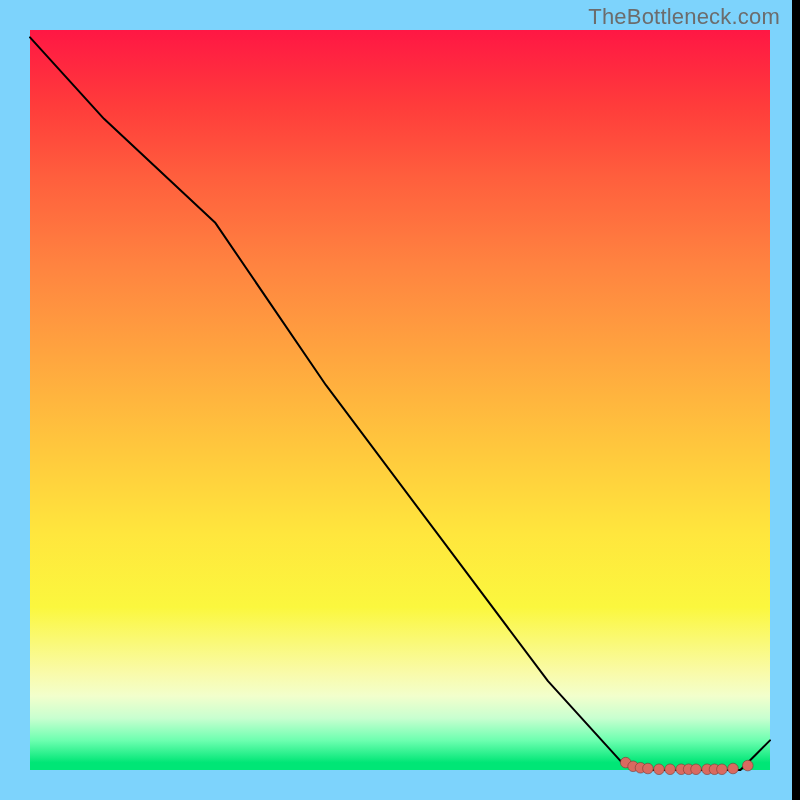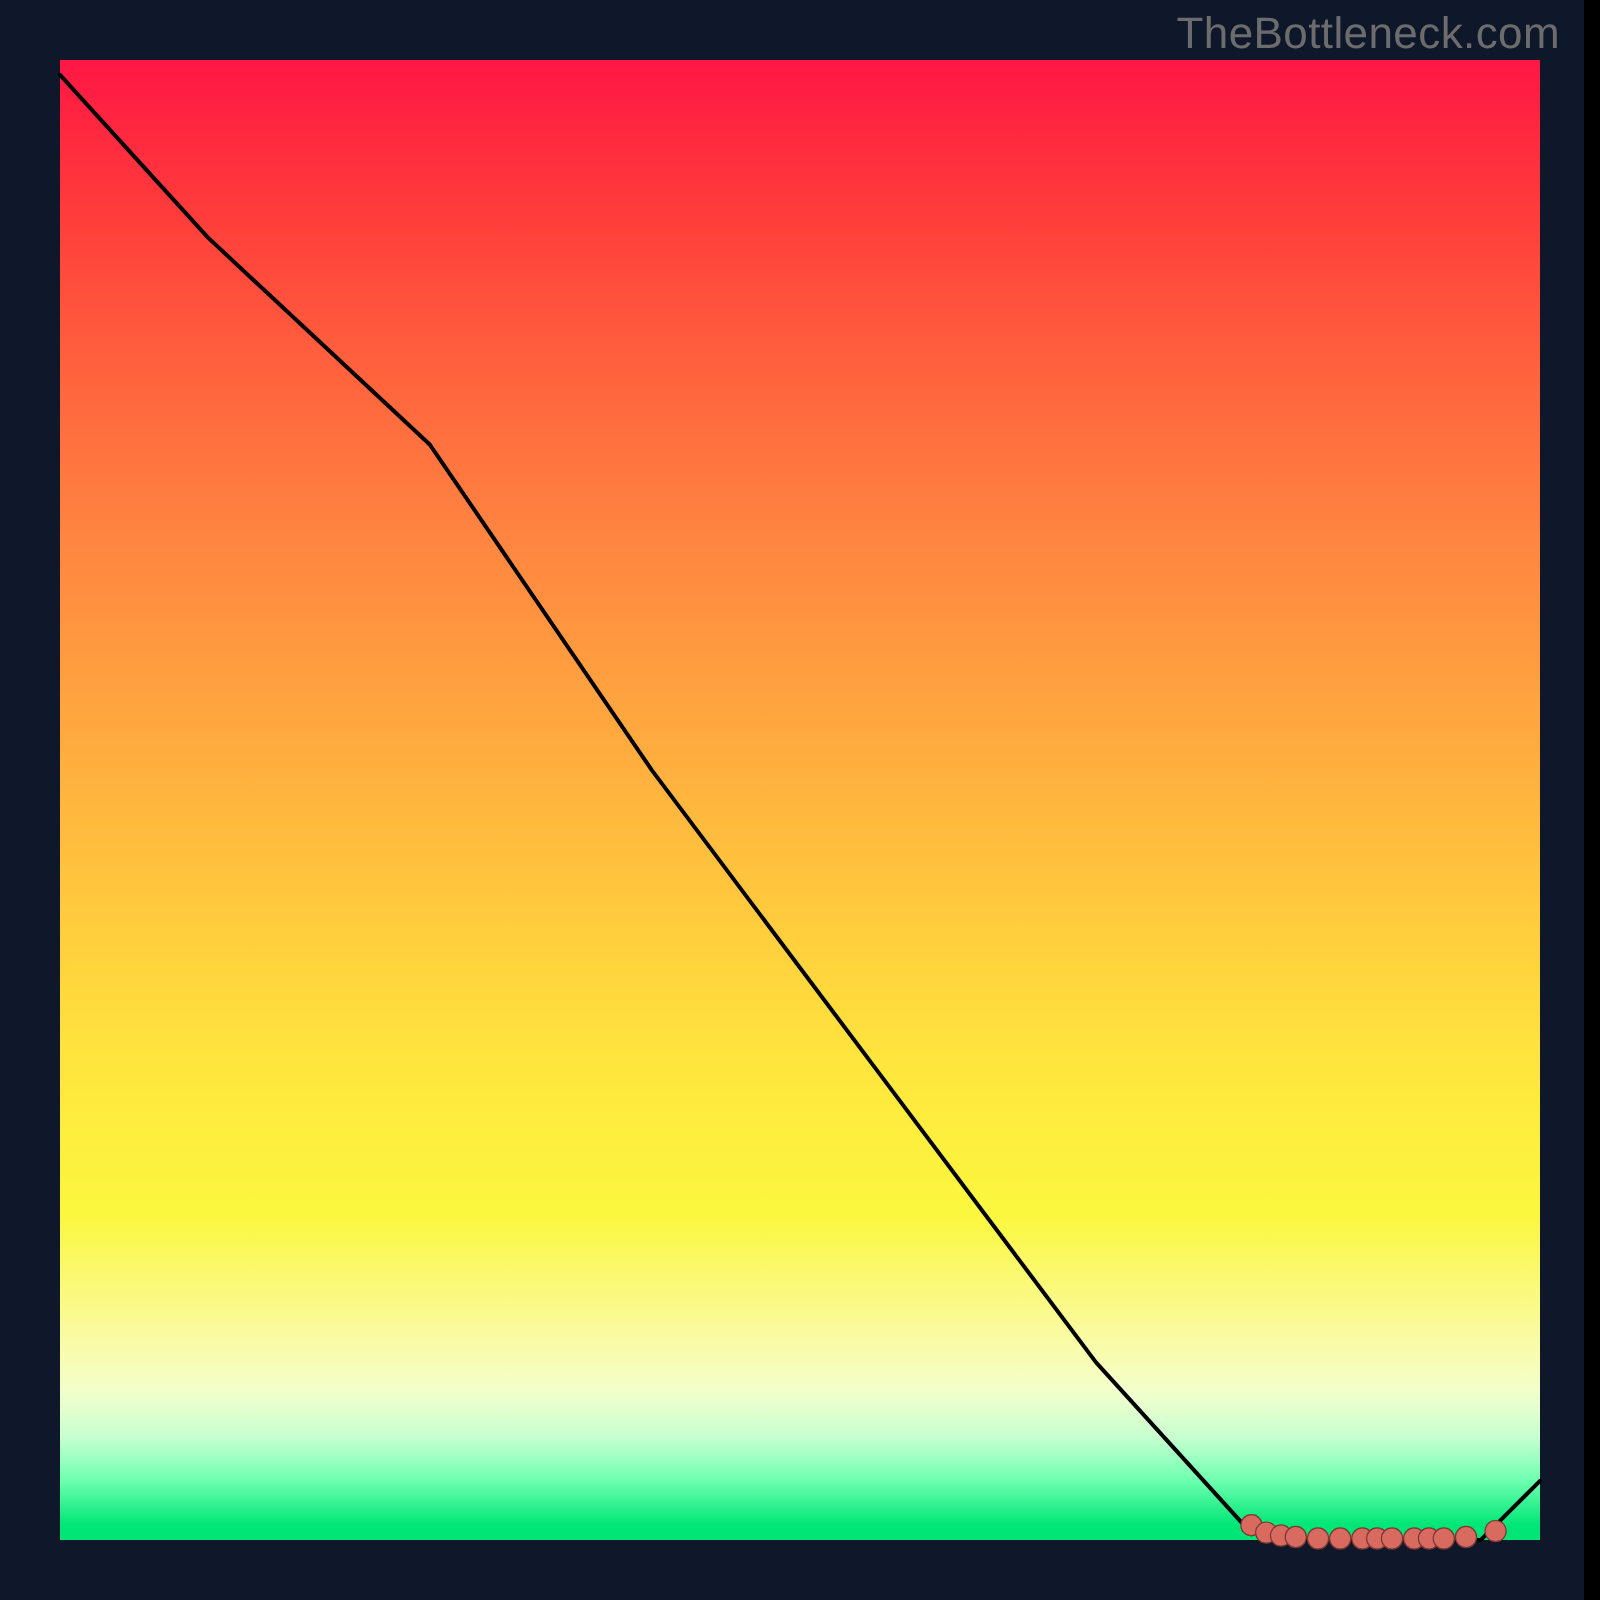--- a/index.html
+++ b/index.html
@@ -1,21 +1,21 @@
 <!DOCTYPE html>
 <html><head>
 <meta charset="utf-8">
 <style>
   * { margin: 0; padding: 0; box-sizing: border-box; }
   html, body { width: 800px; height: 800px; overflow: hidden; background: #000; }
   .frame {
     position: relative;
     width: 792px;
     height: 800px;
-    background: #0f172a;
+    background: #7dd3fc;
   }
   .plot {
     position: absolute;
     left: 30px;
     top: 30px;
     width: 740px;
     height: 740px;
     background: linear-gradient(
       to bottom,
       #ff1744 0%,

